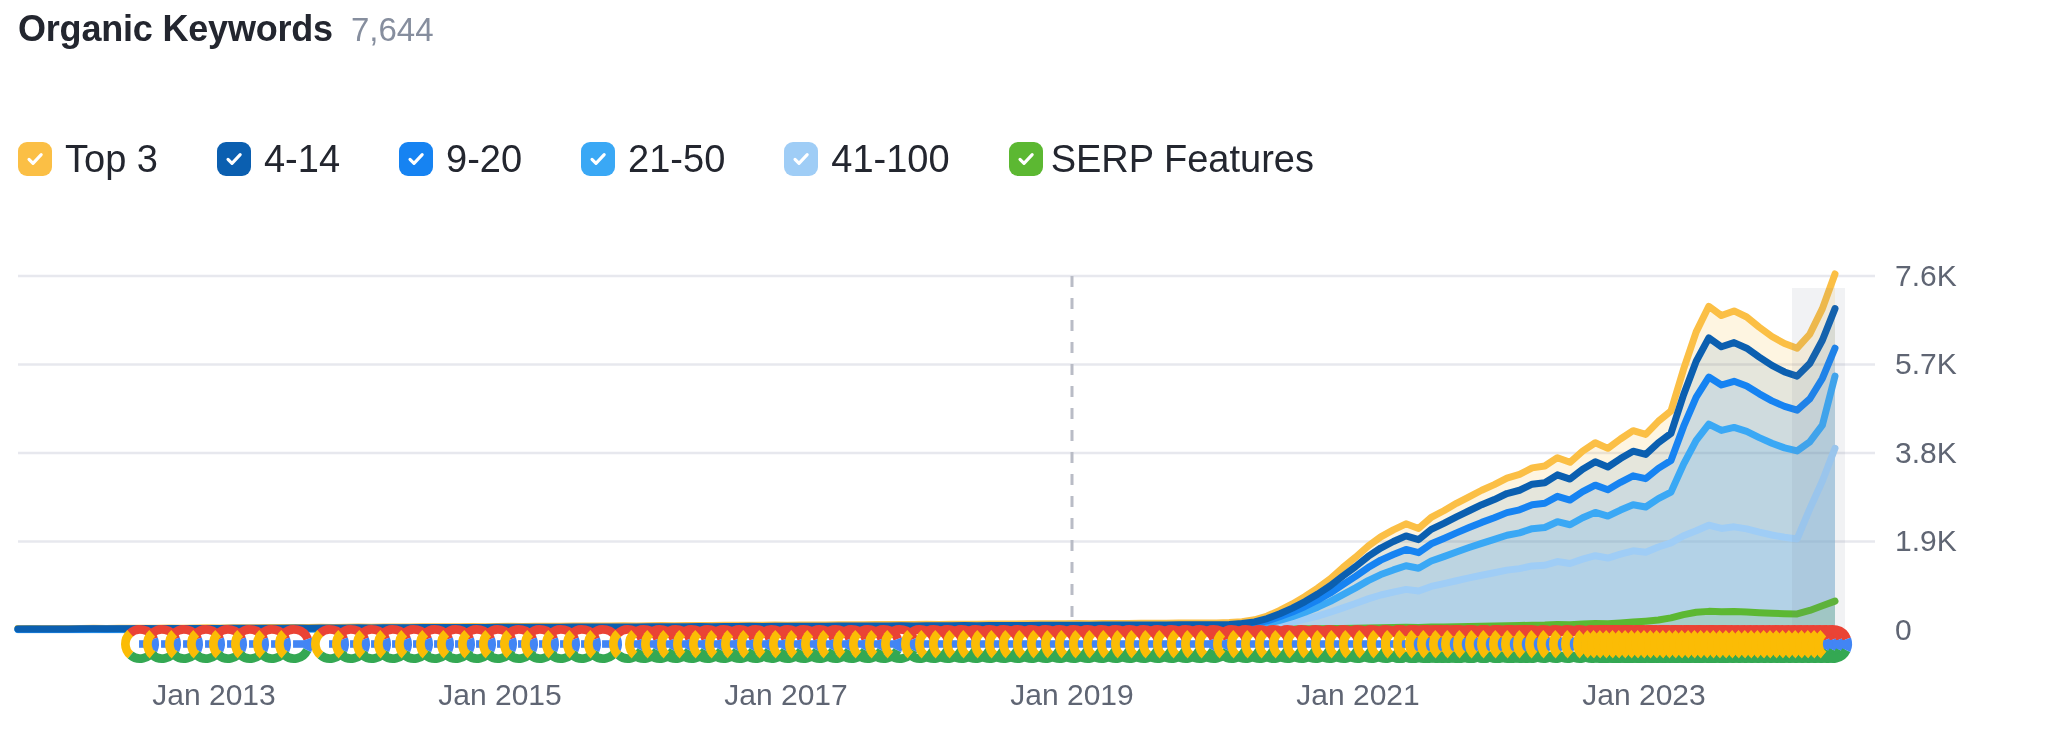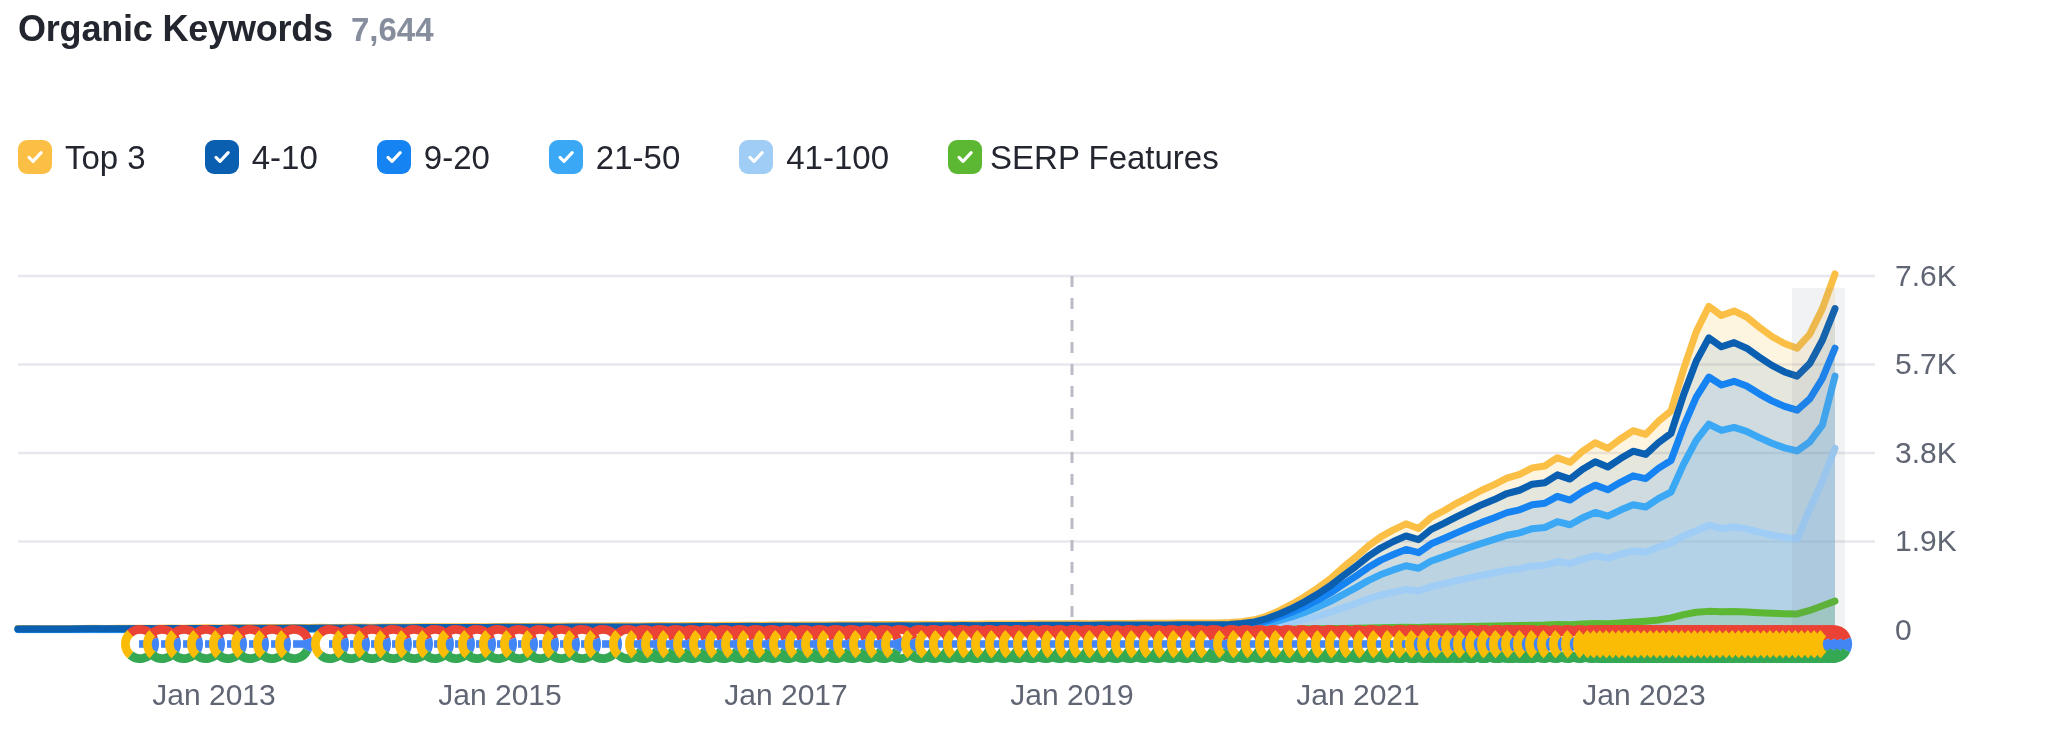--- a/index.html
+++ b/index.html
@@ -33,21 +33,21 @@
   }
   .header-title {
     font-size: 36px;
     font-weight: bold;
     color: #23262f;
     letter-spacing: -0.2px;
     line-height: 1.25;
   }
   .header-value {
     font-size: 33px;
-    font-weight: bold;
+    font-weight: normal;
     color: #868e9e;
     letter-spacing: 0px;
   }
 
   
   .legend {
     position: absolute;
     left: 18px;
     top: 140px;
     display: flex;
@@ -66,21 +66,21 @@
     width: 34px;
     height: 34px;
     border-radius: 9px;
     display: flex;
     align-items: center;
     justify-content: center;
     flex: none;
   }
   .legend-box svg { display: block; }
   .legend-label {
-    font-size: 33px;
+    font-size: 38px;
     color: #23262f;
     line-height: 1;
     white-space: nowrap;
   }
 
   
   .chart-wrap {
     position: absolute;
     left: 0;
     top: 186px;
@@ -120,21 +120,21 @@
           </svg>
         </span>
         <span class="legend-label">Top 3</span>
       </div>
       <div class="legend-item">
         <span class="legend-box" style="background: rgb(11, 95, 176);">
           <svg width="22" height="22" viewBox="0 0 22 22">
             <path d="M5 11.4 L9 15.4 L17.2 6.6" fill="none" stroke="#ffffff" stroke-width="3.1" stroke-linecap="round" stroke-linejoin="round"></path>
           </svg>
         </span>
-        <span class="legend-label">4-10</span>
+        <span class="legend-label">4-14</span>
       </div>
       <div class="legend-item">
         <span class="legend-box" style="background: rgb(22, 131, 242);">
           <svg width="22" height="22" viewBox="0 0 22 22">
             <path d="M5 11.4 L9 15.4 L17.2 6.6" fill="none" stroke="#ffffff" stroke-width="3.1" stroke-linecap="round" stroke-linejoin="round"></path>
           </svg>
         </span>
         <span class="legend-label">9-20</span>
       </div>
       <div class="legend-item">

